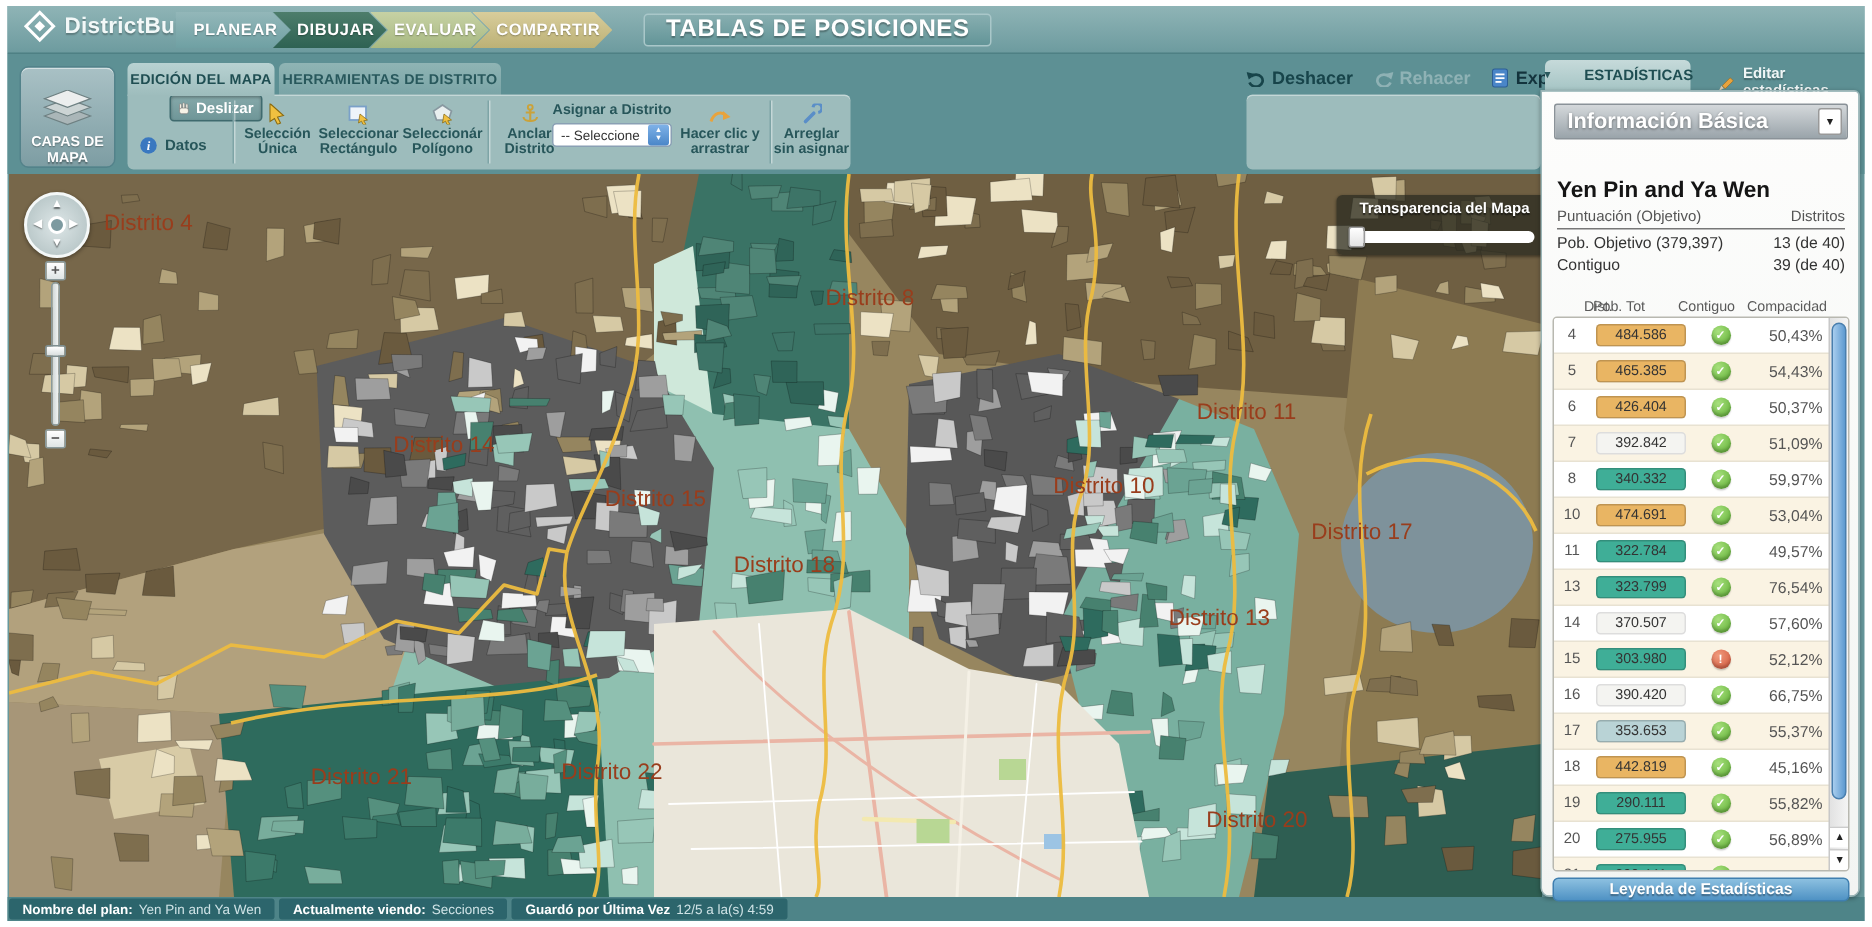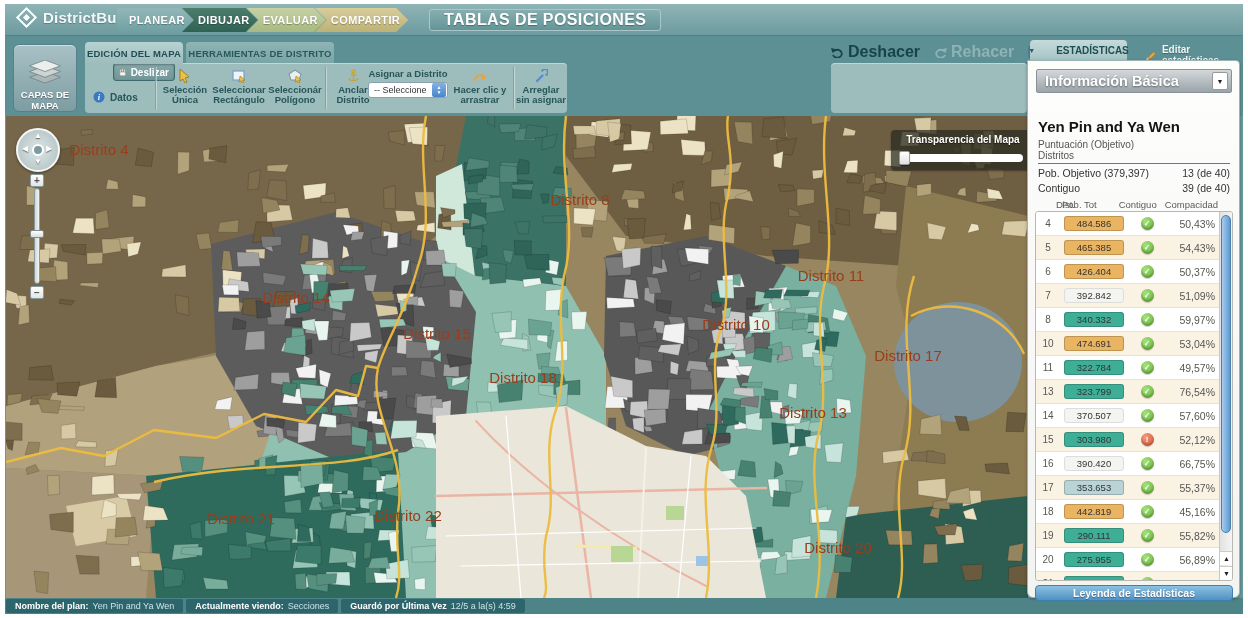--- a/index.html
+++ b/index.html
@@ -53,21 +53,21 @@
   #assign-block { position:absolute; left:282px; top:5px; width:82px; display:flex; flex-direction:column; align-items:center; }
   #assign-label { font-size:9.5px; font-weight:bold; color:#27565a; }
   #assign-select { margin-top:3px; width:80px; height:16px; background:#fff; border:1px solid #8aa0b4; border-radius:3px;
     display:flex; align-items:center; position:relative; }
   #assign-select .sel-text { flex:1; font-size:9px; color:#333; padding-left:5px; white-space:nowrap; overflow:hidden; }
   #assign-select .sel-stepper { width:14px; height:14px; margin-right:1px; border-radius:2px;
     background:linear-gradient(#7fb2e8,#4a86c8); display:flex; flex-direction:column; align-items:center; justify-content:center; }
   #assign-select .sel-stepper span { color:#fff; font-size:5px; line-height:5px; }
 
   #undo-row { position:absolute; left:826px; top:40px; width:196px; height:16px; display:flex; align-items:center; gap:14px; }
-  .hist-item { display:flex; align-items:center; gap:4px; font-size:16px; font-weight:bold; }
+  .hist-item { display:flex; align-items:center; gap:4px; font-size:12px; font-weight:bold; }
   #undo-item { color:#17444a; } #redo-item { color:#8fb2b5; } #export-item { color:#13333c; }
   #undo-panel { position:absolute; left:826px; top:59px; width:196px; height:50px; background:#9dbcbc; border-radius:4px;
     box-shadow:inset 0 1px 0 rgba(255,255,255,.4); }
 
   
   #map { position:absolute; left:1px; top:112px; width:1022px; height:482px; background:#97865f; overflow:hidden; }
   #map svg { position:absolute; left:0; top:0; }
   .dlabel { position:absolute; transform:translate(-50%,-50%); font-size:15px; font-weight:normal; color:#993d1c; white-space:nowrap; }
   #navpad { position:absolute; left:10px; top:12px; width:44px; height:44px; border-radius:50%;
     background:radial-gradient(#dde6e7,#aebebf); border:2px solid #f4f8f8; box-shadow:0 1px 3px rgba(0,0,0,.4); }
@@ -109,21 +109,21 @@
     color:#f0f6f6; font-size:10px; font-weight:bold; text-shadow:0 1px 1px rgba(0,0,0,.3); }
   #stats-panel { position:absolute; left:1022px; top:56px; width:213px; height:538px;
     background:linear-gradient(#fdfdfc,#f2f4f2); border:1px solid #9ab4b6; border-radius:0 4px 6px 6px; box-shadow:0 1px 3px rgba(0,0,0,.3); }
   #info-select { position:absolute; left:8px; top:8px; width:196px; height:24px; border:1px solid #8a9298; border-radius:2px;
     background:linear-gradient(#d4d8db,#9aa4aa); display:flex; align-items:center; }
   #info-select .iv { flex:1; color:#fff; font-size:14.5px; font-weight:bold; padding-left:8px; text-shadow:0 1px 2px rgba(0,0,0,.45); }
   #info-select .ibtn { width:16px; height:18px; margin-right:3px; background:#fff; border:1px solid #999; border-radius:2px;
     display:flex; align-items:center; justify-content:center; font-size:7px; color:#222; }
   #plan-name { position:absolute; left:10px; top:57px; font-size:15px; font-weight:bold; color:#151515; }
   #summary { position:absolute; left:10px; top:78px; width:192px; font-size:10.5px; color:#333; }
-  #summary .shead { display:flex; justify-content:space-between; color:#555; font-size:10px; padding-bottom:2px; border-bottom:1px solid #777;flex-direction:column; }
+  #summary .shead { display:flex; justify-content:space-between; color:#555; font-size:10px; padding-bottom:2px; border-bottom:1px solid #777; }
   #summary .srw { display:flex; justify-content:space-between; padding-top:3px; }
   #col-heads { position:absolute; left:8px; top:138px; width:196px; display:flex; font-size:9.5px; color:#5a5a5a; }
   #col-heads span:nth-child(1){ width:26px;padding-left:20px; } #col-heads span:nth-child(2){ width:64px; }
   #col-heads span:nth-child(3){ width:52px; } #col-heads span:nth-child(4){ flex:1; text-align:right; padding-right:14px; }
   #stats-table { position:absolute; left:7px; top:150px; width:198px; height:370px; background:#fff;
     border:1px solid #b8b8b0; border-radius:3px; overflow:hidden; }
   #stats-rows { position:absolute; left:0; top:0; width:185px; }
   .srow { display:flex; align-items:center; height:24px; border-bottom:1px solid #e8e2d2; background:#fff; }
   .srow.alt { background:#faf3e3; }
   .c-dist { width:24px; text-align:center; font-size:10px; color:#555; }

